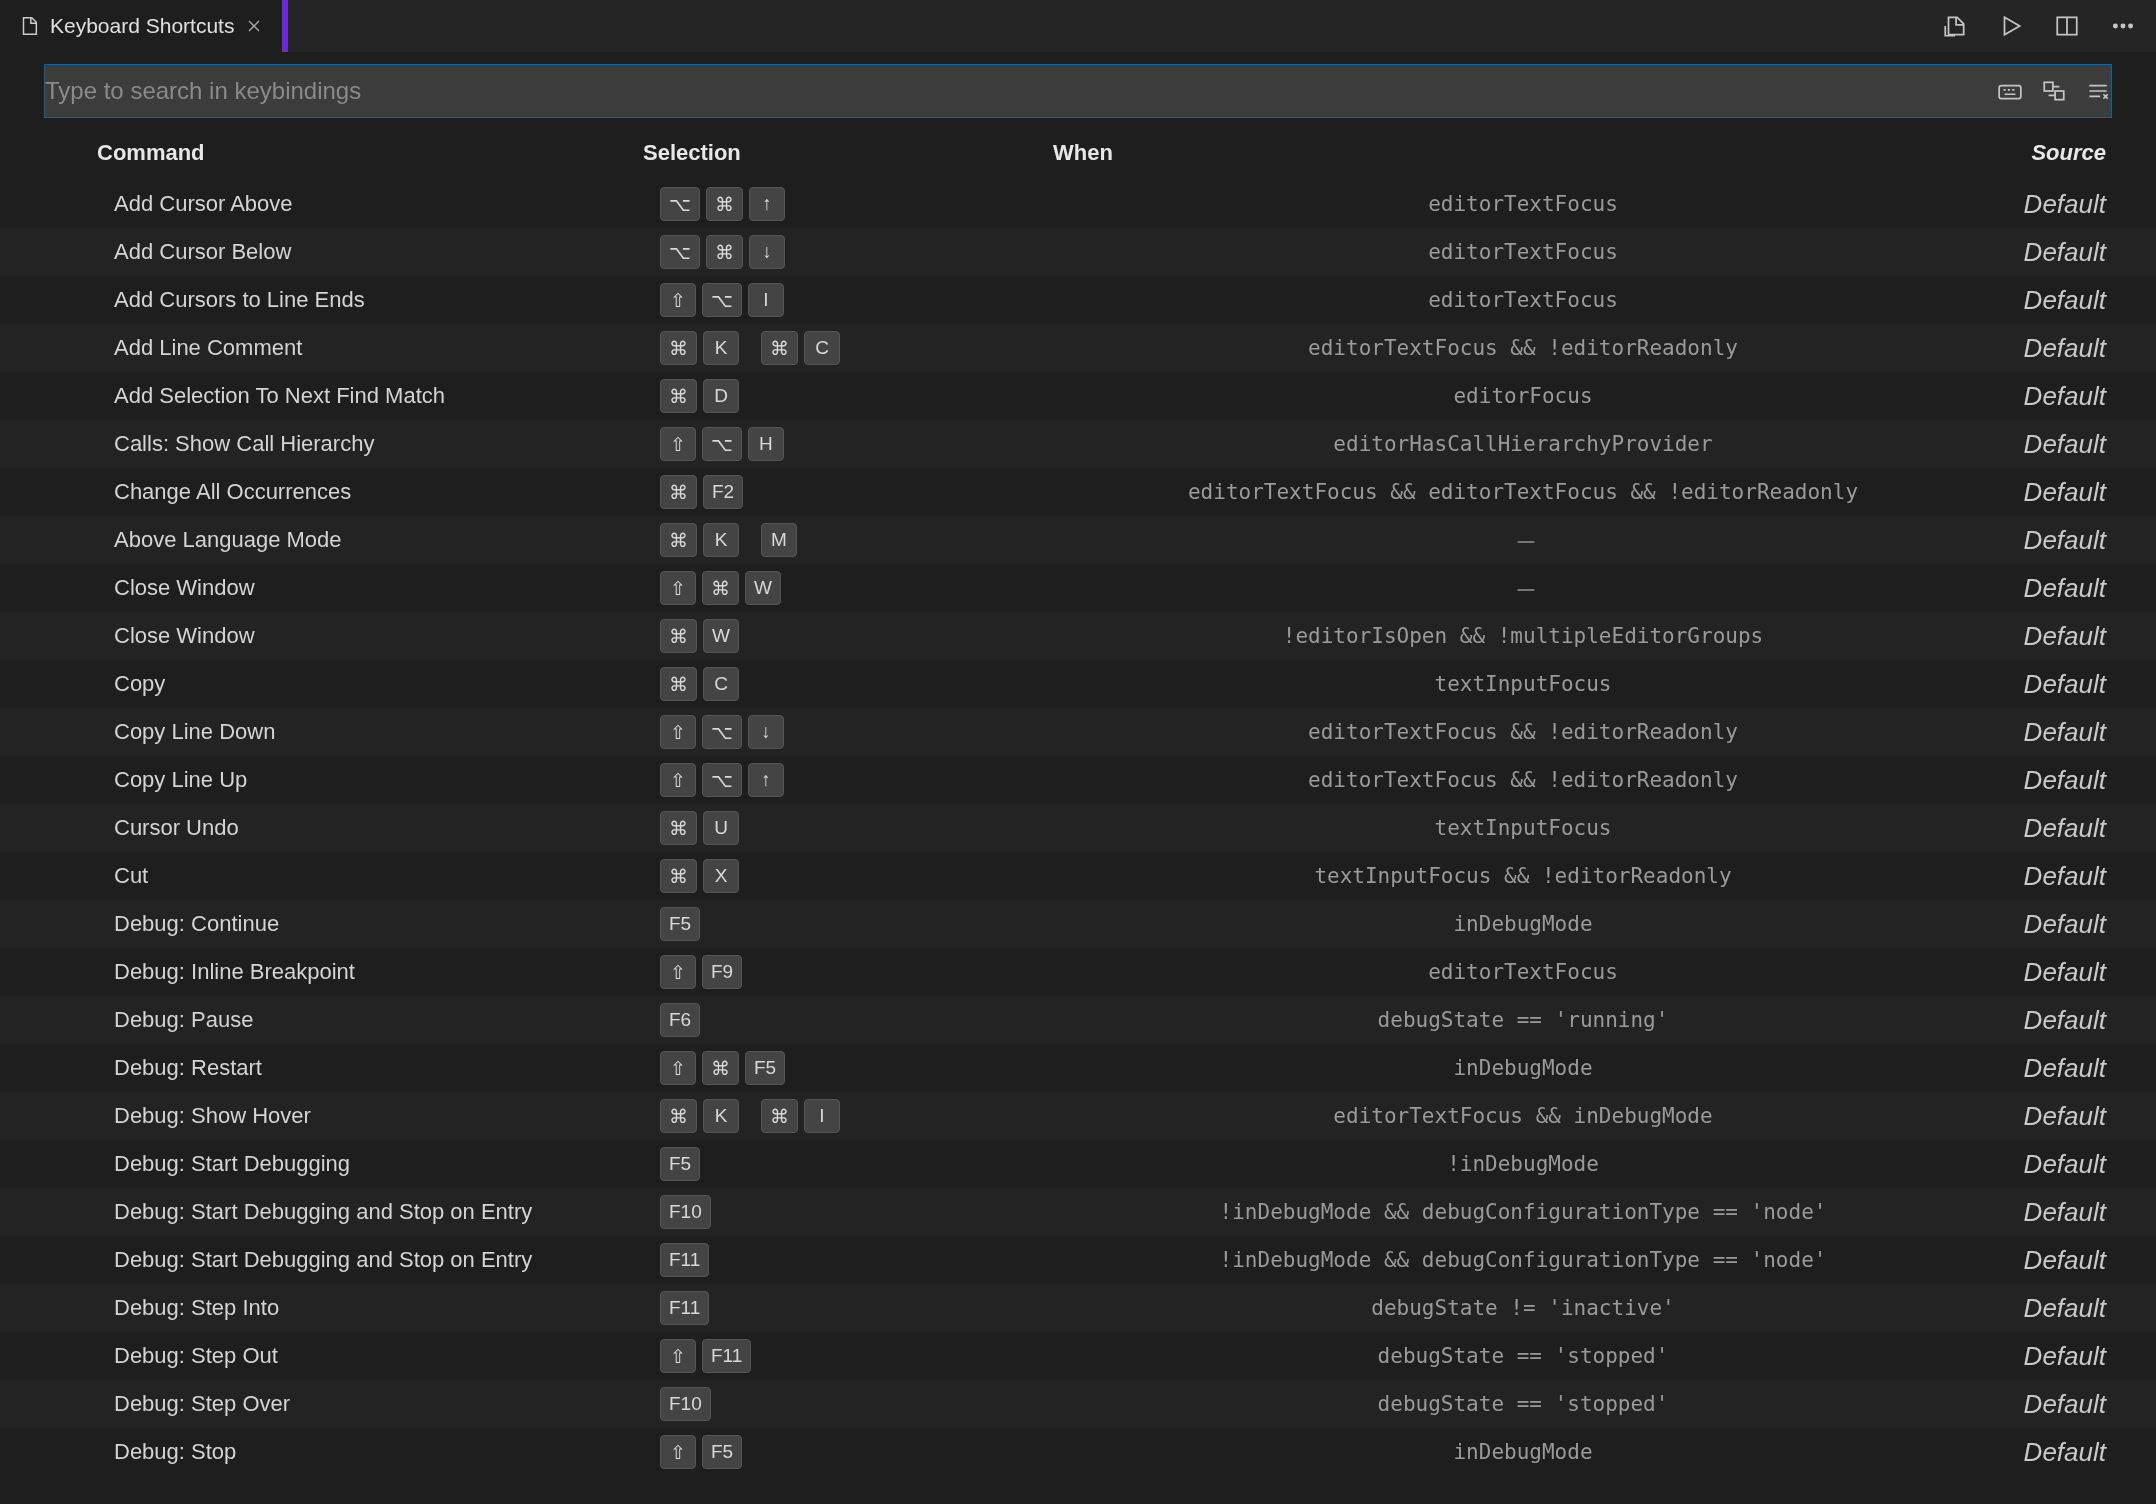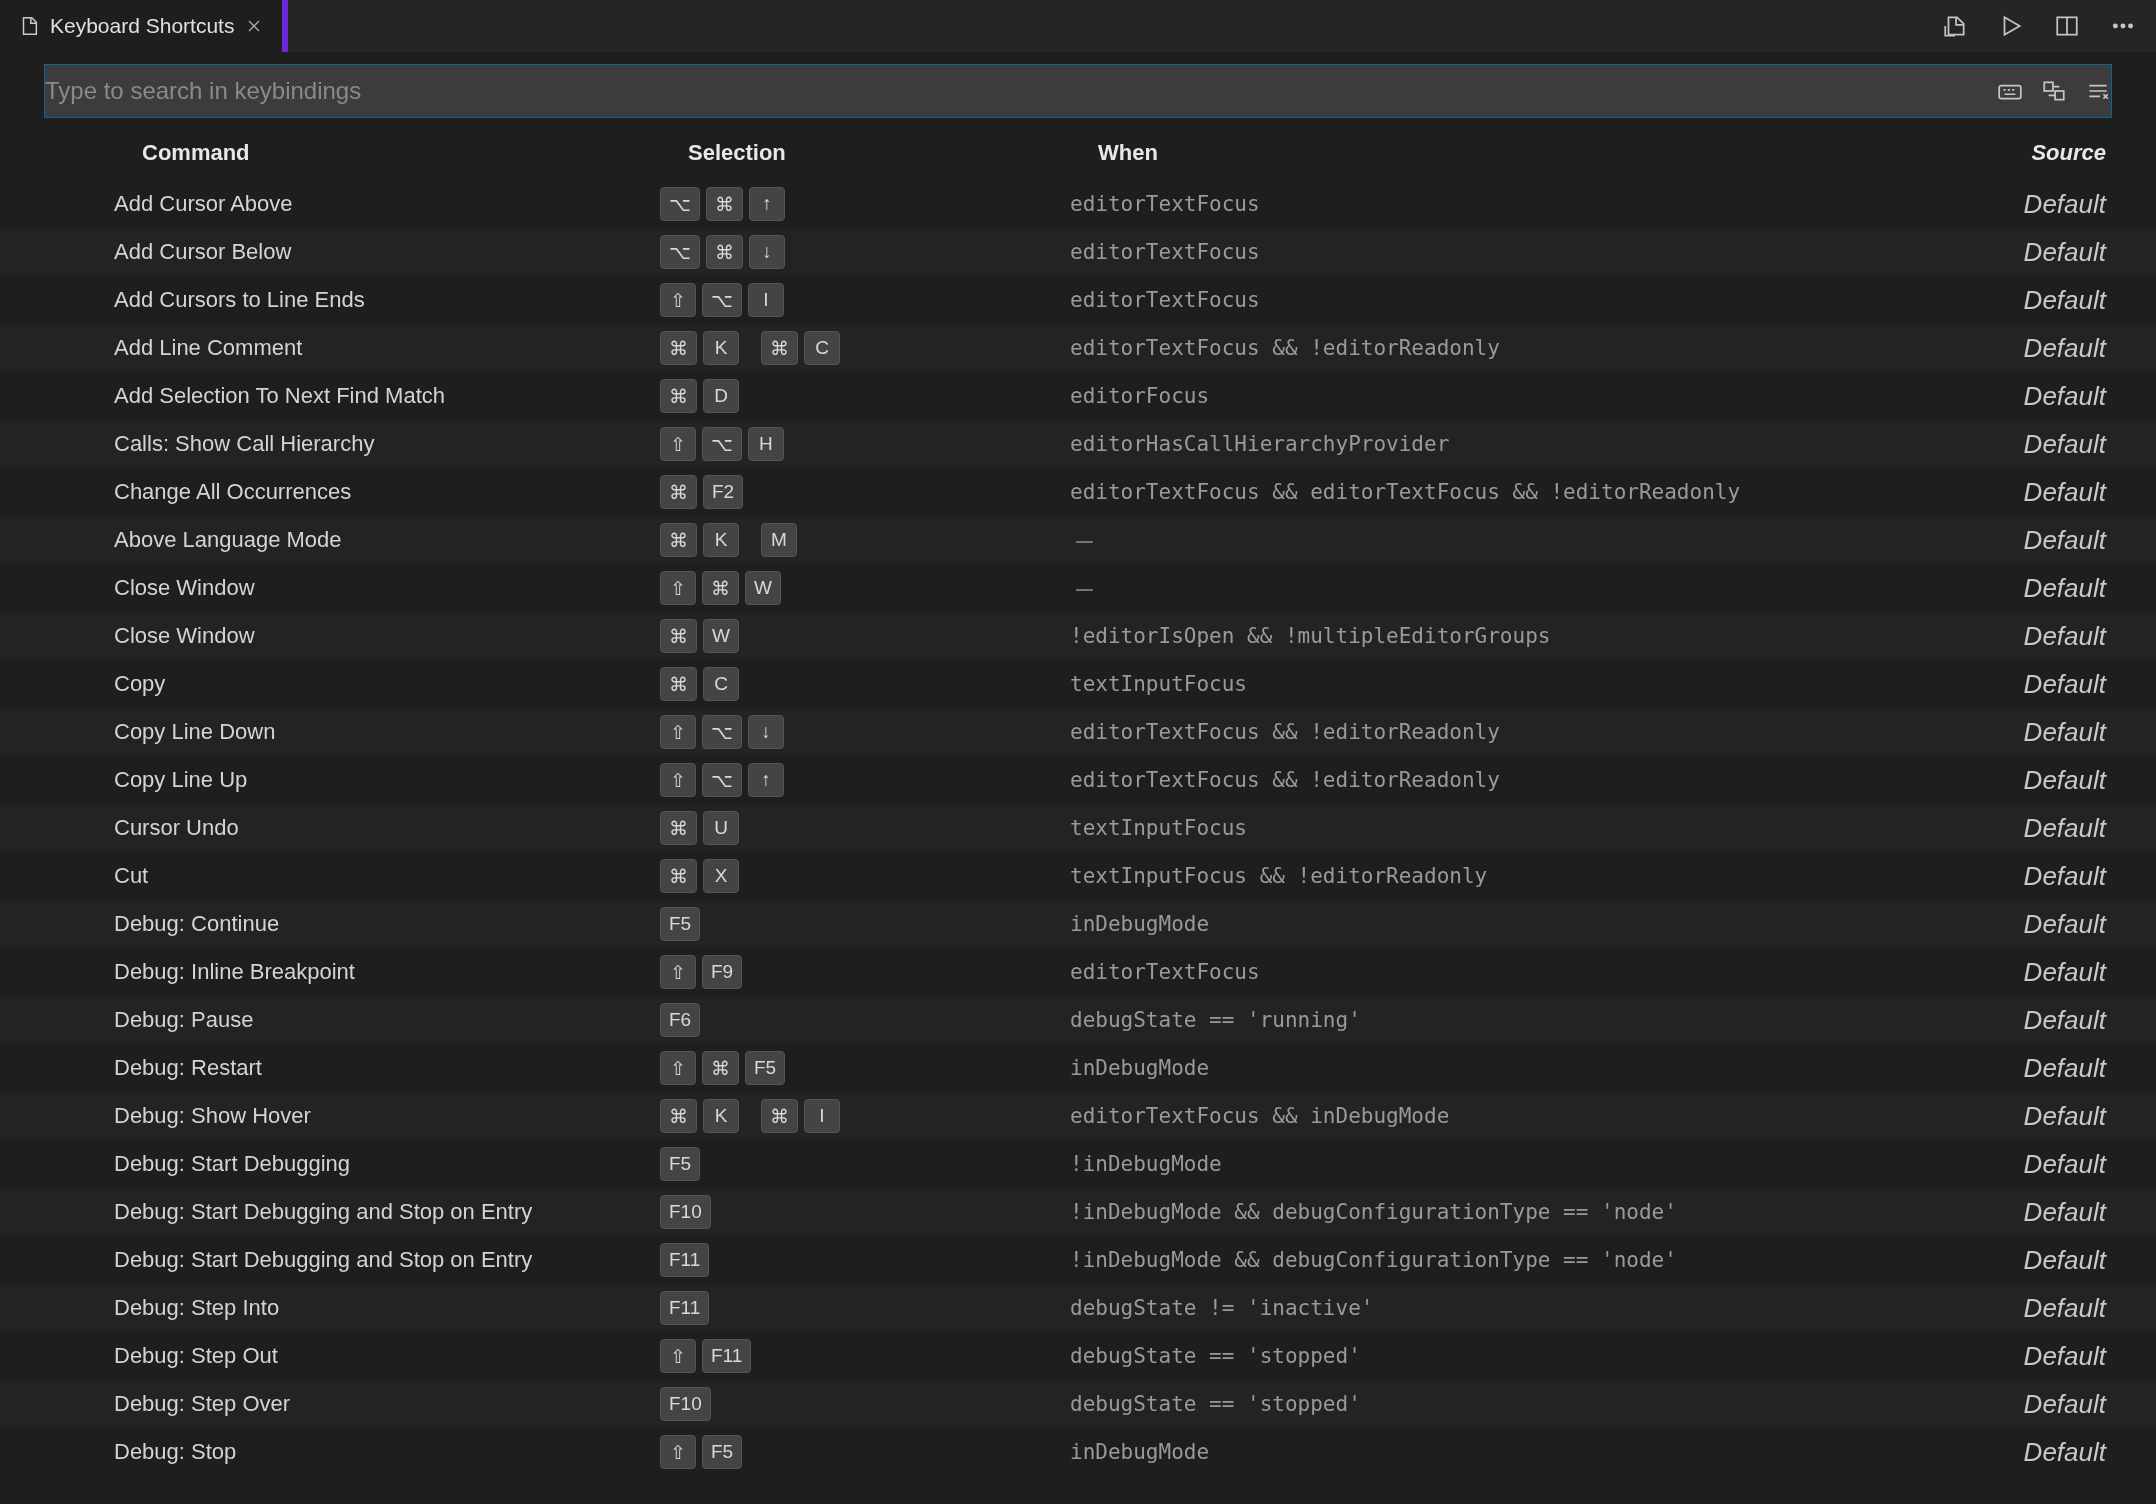--- a/index.html
+++ b/index.html
@@ -48,41 +48,41 @@
   outline: none;
   color: #cccccc;
   font-size: 24px;
 }
 .search-input::placeholder { color: #8a8a8a; }
 .search-actions { display: flex; gap: 18px; color: #c5c5c5; align-items: center; }
 
 .table { width: 100%; }
 .table-header {
   display: flex;
-  padding: 10px 50px 14px 78px;
+  padding: 10px 50px 14px 33px;
   font-weight: 700;
   color: #e8e8e8;
   font-size: 22px;
 }
 .col-cmd { flex: 0 0 610px; padding-left: 64px; }
 .col-key { flex: 0 0 410px; }
 .col-when { flex: 1; }
 .col-src { flex: 0 0 130px; text-align: right; font-style: italic; }
 
 .rows { }
 .row {
   display: flex;
   align-items: center;
   padding: 4px 50px;
   height: 48px;
 }
 .row:nth-child(even) { background: #232323; }
 .row:nth-child(odd) { background: #1e1e1e; }
 .row .col-cmd { color: #d4d4d4; font-size: 22px; }
-.row .col-when { color: #9a9a9a; font-family: "SF Mono", Menlo, Consolas, monospace; font-size: 21px; white-space: nowrap; overflow: hidden; }
+.row .col-when { color: #9a9a9a; font-family: "SF Mono", Menlo, Consolas, monospace; font-size: 21px; white-space: nowrap; overflow: hidden; text-align: center; }
 .row .col-src { color: #c9c9c9; font-size: 26px; }
 
 .keycaps { display: flex; gap: 6px; align-items: center; }
 .keycap {
   background: #444;
   border: 1px solid #555;
   border-radius: 4px;
   min-width: 36px;
   height: 34px;
   display: inline-flex;

